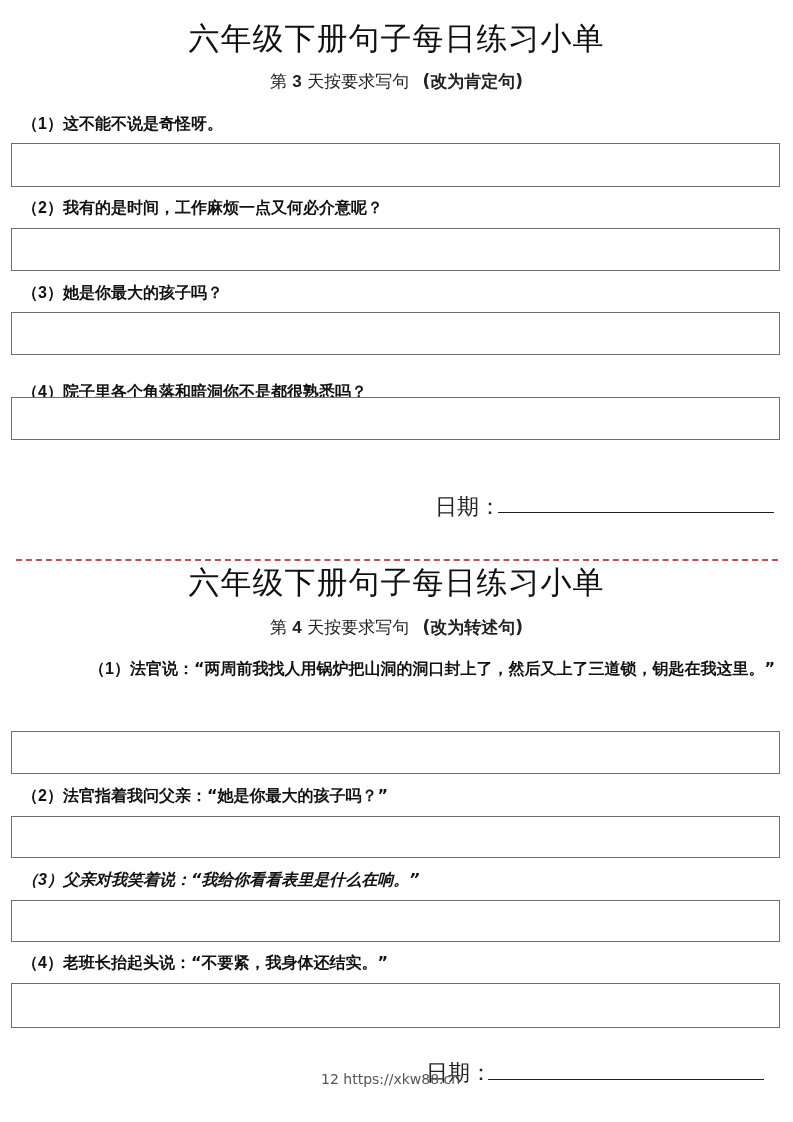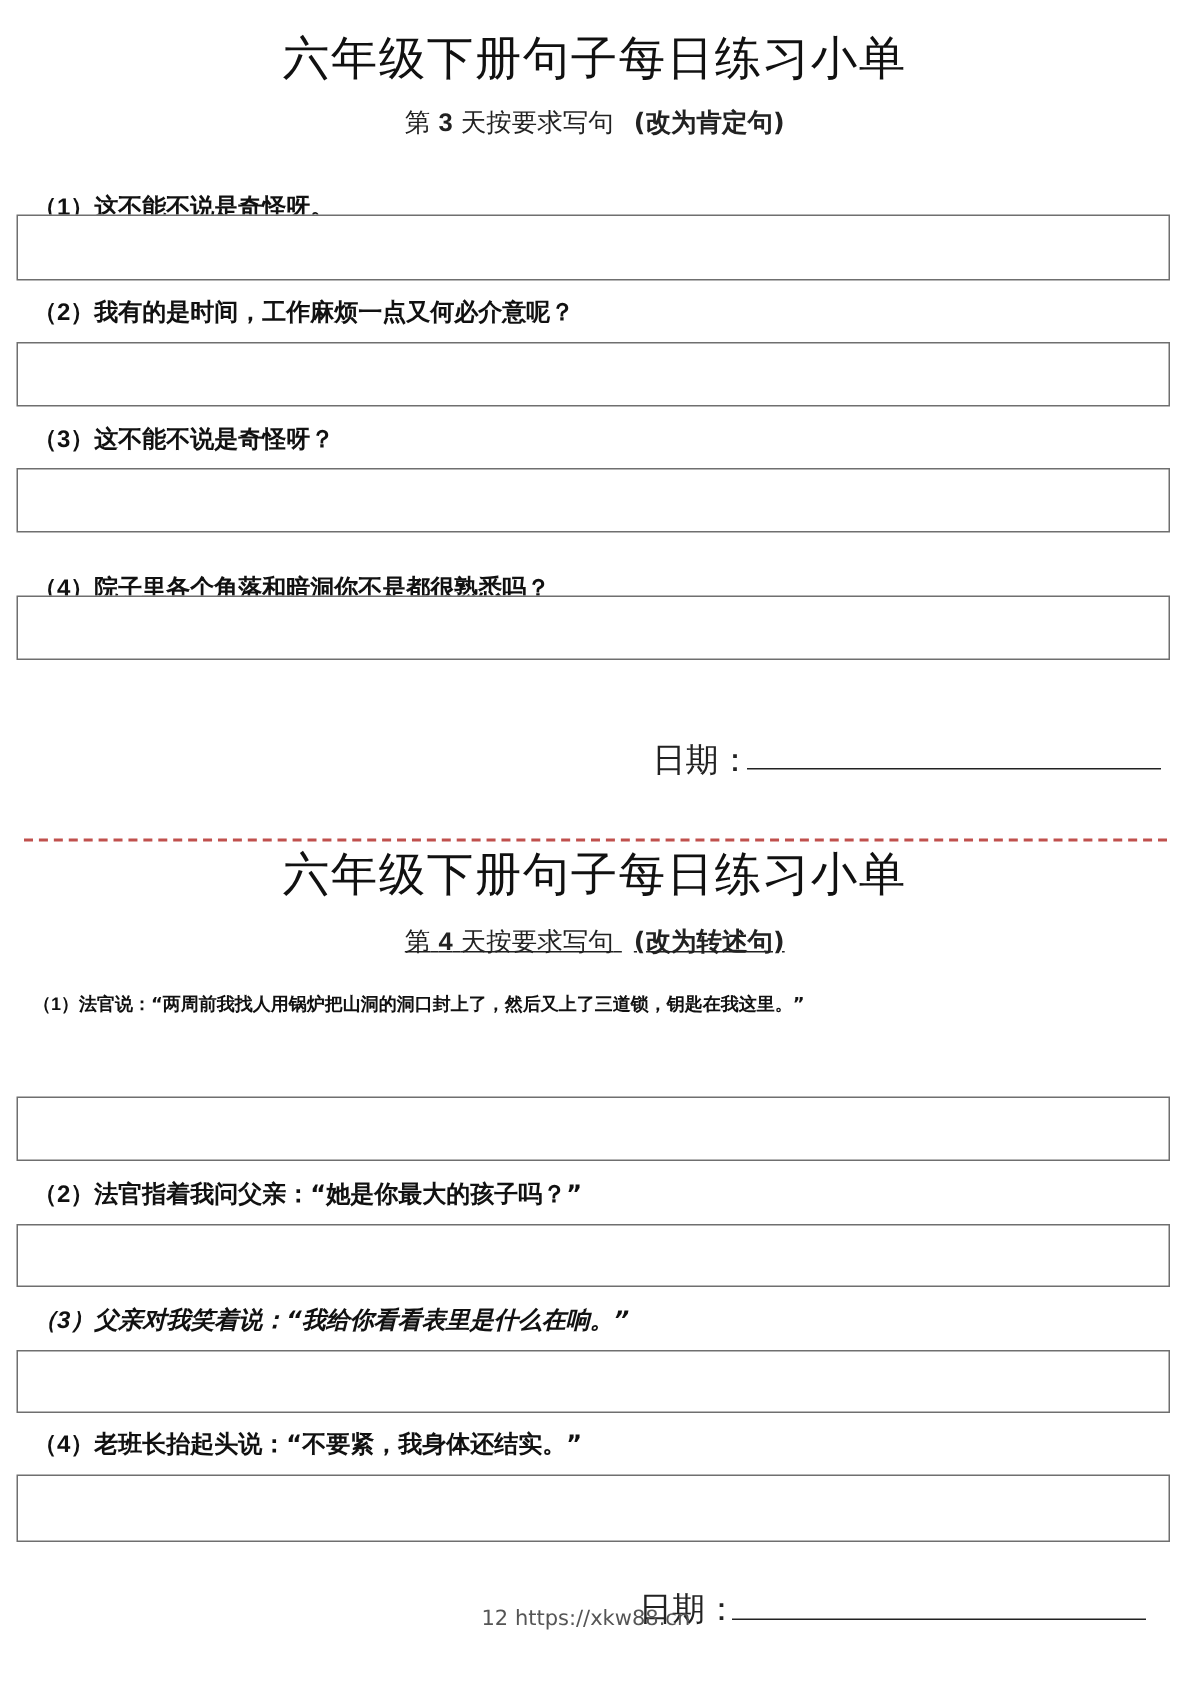--- a/index.html
+++ b/index.html
@@ -6,66 +6,66 @@
   body { width: 793px; height: 1122px; position: relative; overflow: hidden;
          font-family: "DejaVu Serif", "Liberation Serif", serif; color: #111; }
   .abs { position: absolute; }
   .title { left: 0; width: 793px; text-align: center; font-size: 31px; font-weight: normal;
            font-family: "DejaVu Serif", serif; letter-spacing: 1px; color: #111; }
   .subtitle { left: 0; width: 793px; text-align: center; font-size: 17px; color: #222; }
   .subtitle .num { font-family: "Liberation Sans", sans-serif; font-weight: bold; }
   .subtitle .paren { font-weight: bold; font-family: "DejaVu Sans", sans-serif; margin-left: 8px; }
   .q { left: 22px; font-size: 16px; font-weight: bold; font-family: "DejaVu Sans", sans-serif; color: #111; white-space: nowrap; }
   .q .qn { font-family: "Liberation Sans", sans-serif; }
-  .q-wrap { left: 22px; right: 18px; font-size: 12px; font-weight: bold; font-family: "DejaVu Sans", sans-serif;
-            color: #111; line-height: 42px; white-space: normal; }
+  .q-wrap { left: 22px; right: 18px; font-size: 16px; font-weight: bold; font-family: "DejaVu Sans", sans-serif;
+            color: #111; line-height: 42px; white-space: normal; text-align: right; }
   .box { left: 11px; width: 769px; border: 1px solid #6f6f6f; background: #fff; box-sizing: border-box; }
   .date-label { font-size: 22px; color: #222; font-family: "DejaVu Serif", serif; }
   .date-line { height: 0; border-top: 1.5px solid #222; }
   .divider { left: 16px; width: 762px; height: 0; border-top: 2px dashed #c0504d; }
   .watermark { font-family: "DejaVu Sans", sans-serif; font-size: 14px; color: #555; }
 </style>
 </head>
 <body>
 
 <div class="abs title" style="top:18px;">六年级下册句子每日练习小单</div>
 <div class="abs subtitle" style="top:70px;">
   <span>第</span>
   <span class="num">3</span>
   <span>天按要求写句</span>
   <span class="paren">(改为肯定句)</span>
 </div>
 
-<div class="abs q" style="top:128px;">
+<div class="abs q" style="top:114px;">
   <span class="qn">（1）</span><span>这不能不说是奇怪呀。</span>
 </div>
 <div class="abs box" style="top:143px; height:44px;"></div>
 
 <div class="abs q" style="top:198px;text-align:right;">
   <span class="qn">（2）</span><span>我有的是时间，工作麻烦一点又何必介意呢？</span>
 </div>
 <div class="abs box" style="top:228px; height:43px;"></div>
 
 <div class="abs q" style="top:283px;">
-  <span class="qn">（3）</span><span>这不能不说是奇怪呀？</span>
+  <span class="qn">（3）</span><span>她是你最大的孩子吗？</span>
 </div>
 <div class="abs box" style="top:312px; height:43px;"></div>
 
 <div class="abs q" style="top:382px;">
   <span class="qn">（4）</span><span>院子里各个角落和暗洞你不是都很熟悉吗？</span>
 </div>
 <div class="abs box" style="top:397px; height:43px;"></div>
 
 <div class="abs date-label" style="left:435px; top:492px;">日期：</div>
 <div class="abs date-line" style="left:498px; top:512px; width:276px;"></div>
 
 <div class="abs divider" style="top:559px;"></div>
 
 <div class="abs title" style="top:562px;">六年级下册句子每日练习小单</div>
-<div class="abs subtitle" style="top:616px;text-decoration:underline;">
+<div class="abs subtitle" style="top:616px;">
   <span>第</span>
   <span class="num">4</span>
   <span>天按要求写句</span>
   <span class="paren">(改为转述句)</span>
 </div>
 
 <div class="abs q-wrap" style="top:648px; left:20px; text-indent:2px;">
   <span class="qn" style="font-family:'Liberation Sans',sans-serif;">（1）</span><span>法官说：“两周前我找人用锅炉把山洞的洞口封上了，然后又上了三道锁，钥匙在我这里。”</span>
 </div>
 <div class="abs box" style="top:731px; height:43px;"></div>

